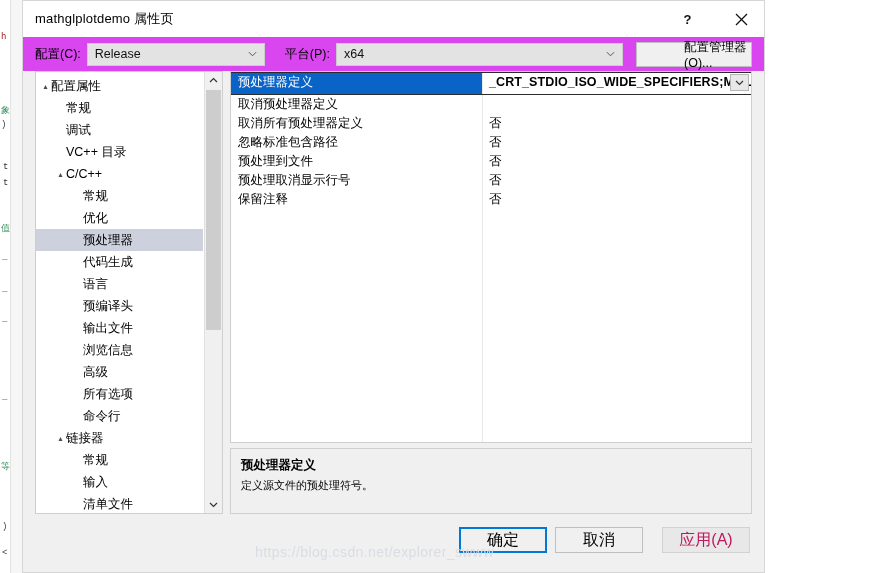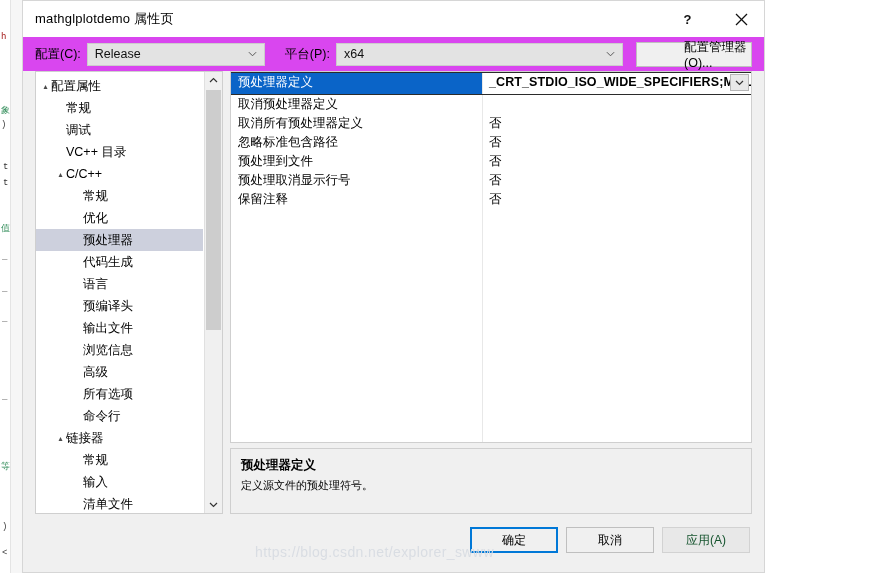--- a/index.html
+++ b/index.html
@@ -169,25 +169,25 @@
   #desc-body{font-size:11px;color:#000;}
 
   
   #footer{
     flex:0 0 56px;display:flex;align-items:center;justify-content:flex-end;
     padding:0 14px 4px 0;gap:8px;position:relative;
   }
   .dlgbtn{
     width:88px;height:26px;box-sizing:border-box;
     display:flex;align-items:center;justify-content:center;
-    font-size:12px;background:#f0f0f0;border:1px solid #bfbfbf;
+    font-size:16px;background:#f0f0f0;border:1px solid #bfbfbf;
     color:#000;cursor:default;
   }
   .dlgbtn.primary{border:2px solid #0078d7;background:#f0f0f0;}
-  .dlgbtn.disabled{color:#14532d;background:#e8e8e8;border-color:#d2d2d2;}
+  .dlgbtn.disabled{color:#be185d;background:#e8e8e8;border-color:#d2d2d2;margin-left:11px;}
 
   
   #watermark{
     position:absolute;left:232px;bottom:12px;
     font-size:14px;color:#d9dde3;letter-spacing:.4px;
     white-space:nowrap;pointer-events:none;
     font-family:"Liberation Sans",sans-serif;
   }
 </style>
 </head>

